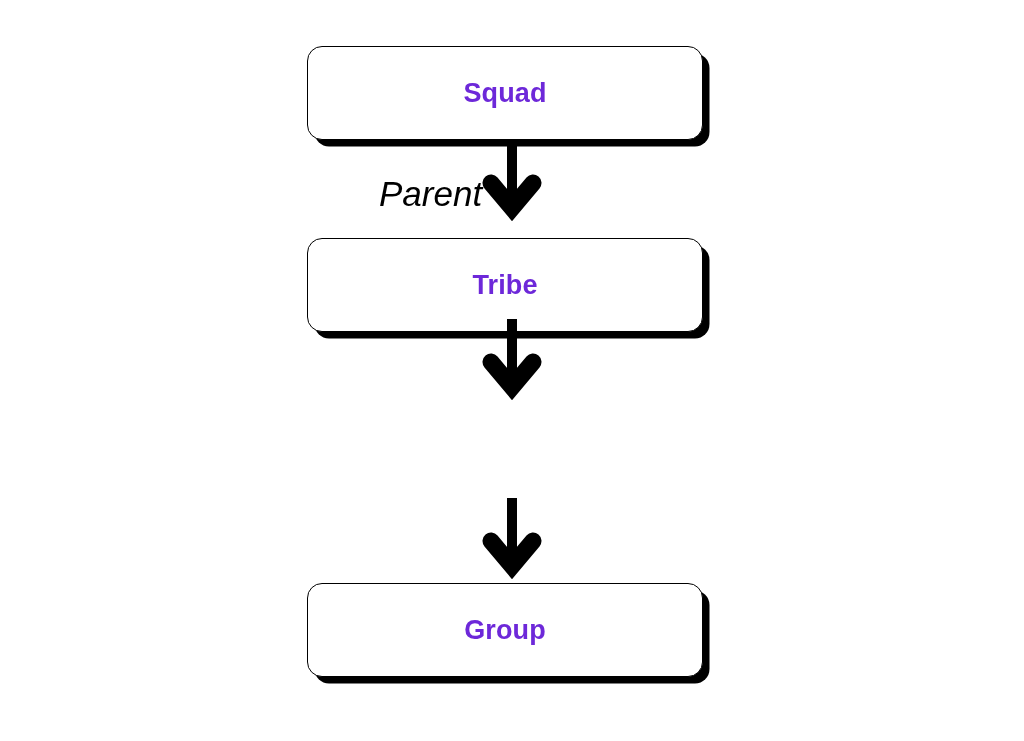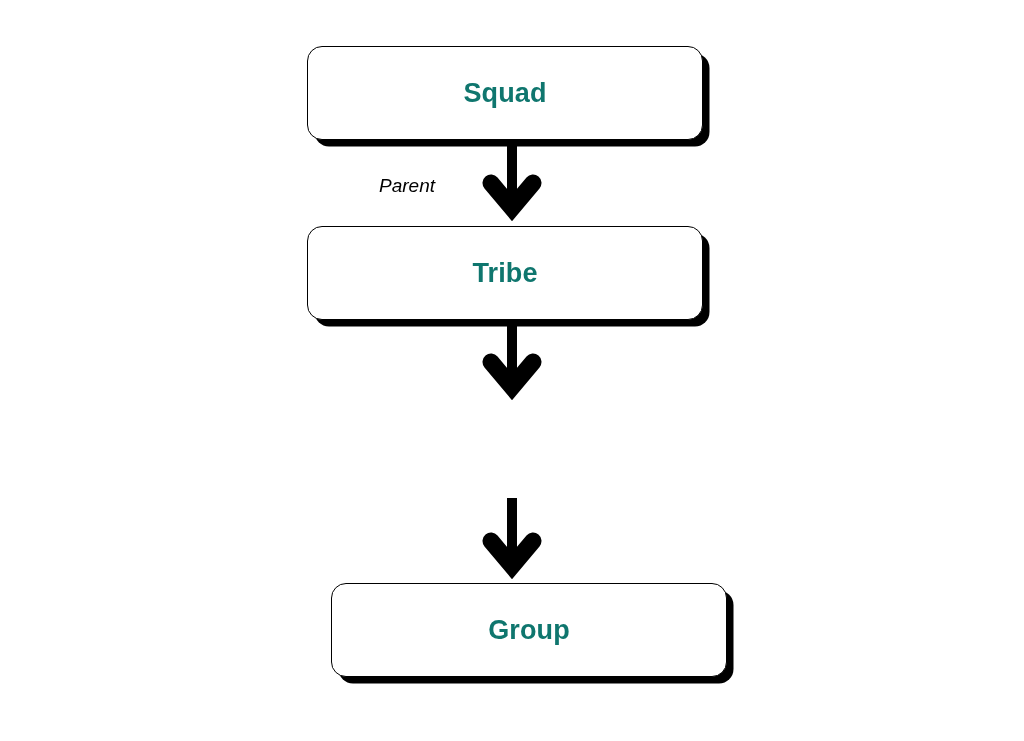--- a/index.html
+++ b/index.html
@@ -30,36 +30,36 @@
     border: 1.6px solid #000000;
     border-radius: 15px;
     box-shadow: 7px 7px 0 -0.5px #000000;
     display: flex;
     align-items: center;
     justify-content: center;
   }
   .node-label {
     font-size: 27px;
     font-weight: bold;
-    color: #0f766e;
+    color: #6d28d9;
     letter-spacing: 0.1px;
     line-height: 1;
     text-align: center;
     user-select: none;
   }
   .edge {
     position: absolute;
     left: 0;
     width: 1024px;
     height: 100px;
     pointer-events: none;
   }
   .edge-label {
     position: absolute;
-    font-size: 19px;
+    font-size: 35px;
     font-style: italic;
     font-weight: normal;
     color: #000000;
     white-space: nowrap;
     line-height: 1;
     user-select: none;
   }
 </style>
 </head>
 <body>
@@ -71,38 +71,38 @@
   </div>
 
   <div class="edge" style="top:140px;">
     <svg width="1024" height="100" viewBox="0 0 1024 100">
       <line x1="512" y1="0" x2="512" y2="62" stroke="#000000" stroke-width="10"></line>
       <path d="M 491 43 L 512 68 L 533 43" fill="none" stroke="#000000" stroke-width="17" stroke-linecap="round" stroke-linejoin="miter"></path>
     </svg>
     <span class="edge-label" style="left:379px; top:36px;">Parent</span>
   </div>
 
-  <div class="node" style="top:226px;">
+  <div class="node" style="top:238px;">
     <span class="node-label">Tribe</span>
   </div>
 
   <div class="edge" style="top:319px;">
     <svg width="1024" height="100" viewBox="0 0 1024 100">
       <line x1="512" y1="0" x2="512" y2="62" stroke="#000000" stroke-width="10"></line>
       <path d="M 491 43 L 512 68 L 533 43" fill="none" stroke="#000000" stroke-width="17" stroke-linecap="round" stroke-linejoin="miter"></path>
     </svg>
     <span class="edge-label" style="left:379px; top:36px;"></span>
   </div>
 
 
   <div class="edge" style="top:498px;">
     <svg width="1024" height="100" viewBox="0 0 1024 100">
       <line x1="512" y1="0" x2="512" y2="62" stroke="#000000" stroke-width="10"></line>
       <path d="M 491 43 L 512 68 L 533 43" fill="none" stroke="#000000" stroke-width="17" stroke-linecap="round" stroke-linejoin="miter"></path>
     </svg>
     <span class="edge-label" style="left:379px; top:36px;"></span>
   </div>
 
-  <div class="node" style="top:583px;margin-left:24px;">
+  <div class="node" style="top:583px;">
     <span class="node-label">Group</span>
   </div>
 
 </div>
 
 </body></html>

